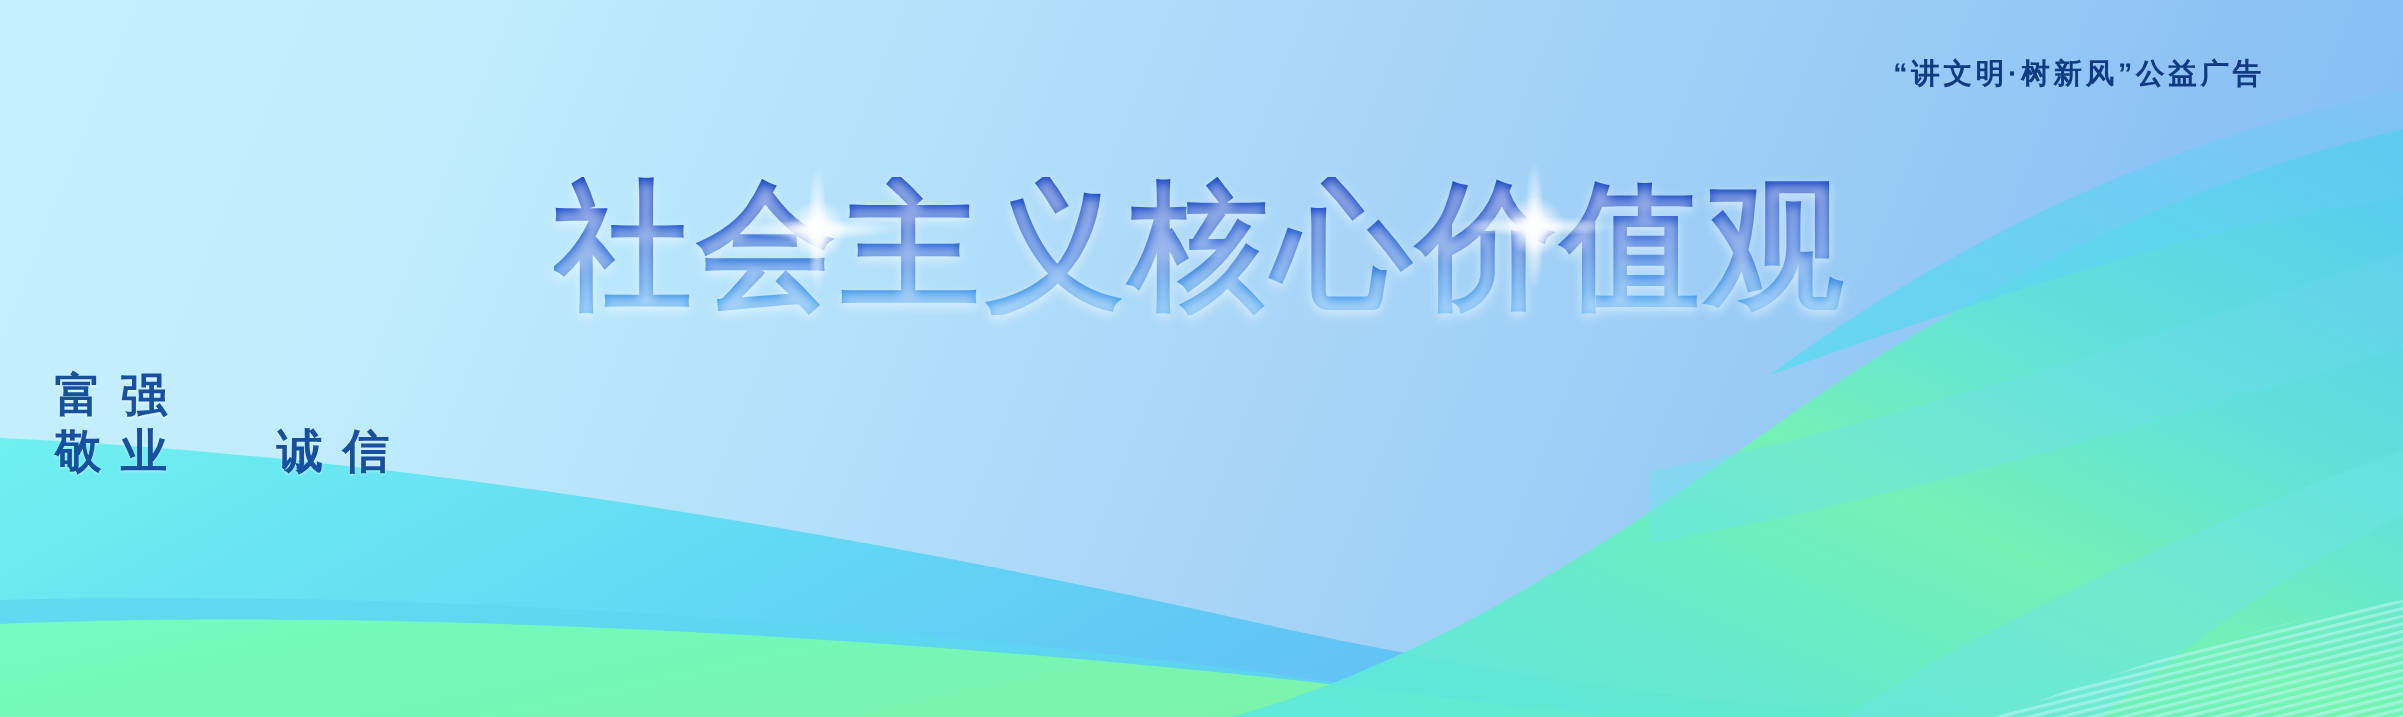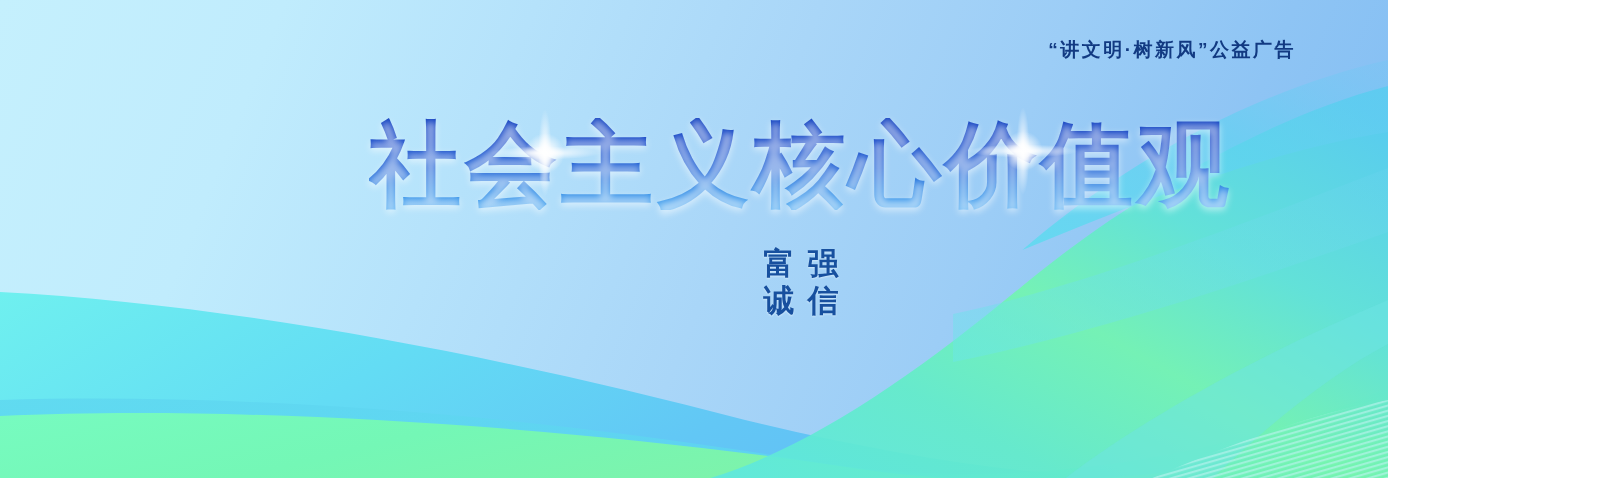--- a/index.html
+++ b/index.html
@@ -3,21 +3,21 @@
 <meta charset="utf-8">
 <title>社会主义核心价值观</title>
 <style>
   html, body {
     margin: 0;
     padding: 0;
     background: #ffffff;
   }
   #banner {
     position: relative;
-    width: 1388px;
+    width: 1602px;
     height: 478px;
     overflow: hidden;
     font-family: "Liberation Sans", "DejaVu Sans", sans-serif;
     background: linear-gradient(112deg,
         #c5f0fd 0%,
         #c0ecfd 18%,
         #b5e2fb 34%,
         #a9d6f8 52%,
         #9ccdf6 68%,
         #8ec4f4 82%,
@@ -134,21 +134,21 @@
   #sparkle-b { left: 968px; top: 96px; }
 
   
   .values {
     position: absolute;
     top: 246px;
     left: 0;
     width: 1602px;
     display: flex;
     flex-direction: column;
-    align-items: center;
+    align-items: flex-start;
     gap: 1px;
   }
   .values-row {
     display: flex;
     justify-content: center;
   }
   .value-cell {
     width: 148px;
     text-align: center;
     font-size: 31px;
@@ -239,17 +239,18 @@
   </div>
   <div class="sparkle" id="sparkle-b">
     <span class="core"></span>
   </div>
 
   <div class="values">
     <div class="values-row">
       <div class="value-cell">富强</div>
     </div>
     <div class="values-row">
+      <div class="value-cell">敬业</div>
       <div class="value-cell">诚信</div>
     </div>
   </div>
 
 </div>
 
 </body></html>

